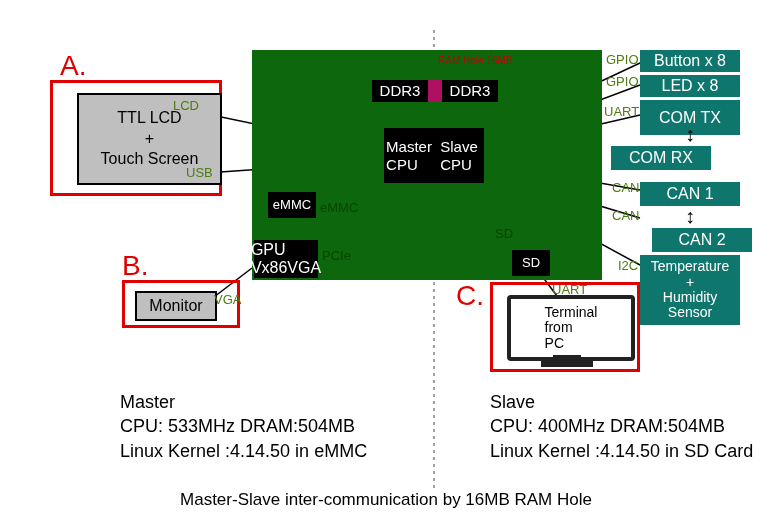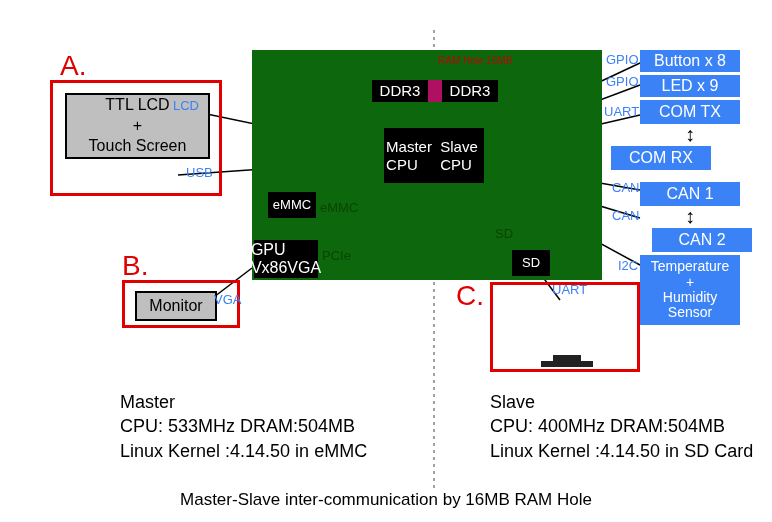--- a/index.html
+++ b/index.html
@@ -8,24 +8,24 @@
     background:#fff;
     font-family:Arial,Helvetica,sans-serif;
     color:#000;
     position:relative;
     overflow:hidden;
   }
   .abs{position:absolute}
   .redbox{border:3px solid #e00000;box-sizing:border-box}
   .greenboard{background:#0d680d}
   .blackbox{background:#000;color:#fff;display:flex;align-items:center;justify-content:center;text-align:left;font-size:15px;line-height:1.15}
-  .bluebox{background:#3b82f6;color:#fff;display:flex;align-items:center;justify-content:center;text-align:center;font-size:16px;line-height:1.1}
+  .bluebox{background:#0f766e;color:#fff;display:flex;align-items:center;justify-content:center;text-align:center;font-size:16px;line-height:1.1}
   .bluebox.small{font-size:14px}
   .greybox{background:#bfbfbf;border:2px solid #000;box-sizing:border-box;display:flex;align-items:center;justify-content:center;text-align:center;font-size:16px;line-height:1.3}
-  .lbl{font-size:13px;color:#3b82f6}
+  .lbl{font-size:13px;color:#4d7c0f}
   .lblg{font-size:13px;color:#0a4500}
   .bigred{color:#e00000;font-size:28px}
   .caption{font-size:18px;line-height:1.35}
   .footer{font-size:17px}
   .tinyred{color:#b80707;font-size:10px}
   .arrow{font-size:20px;line-height:1;text-align:center}
   svg.wires{position:absolute;left:0;top:0;pointer-events:none}
 </style>
 </head>
 <body>
@@ -59,21 +59,21 @@
   <line x1="480" y1="170" x2="640" y2="218" stroke="#000" stroke-width="1.5"></line>
   <line x1="480" y1="178" x2="640" y2="265" stroke="#000" stroke-width="1.5"></line>
 
   <line x1="436" y1="67" x2="432" y2="80" stroke="#b80707" stroke-width="1.5"></line>
   <polygon points="432,80 428,74 436,75" fill="#b80707"></polygon>
 </svg>
 
 <div class="abs bigred" style="left:60px;top:50px">A.</div>
 
 <div class="abs redbox" style="left:50px;top:80px;width:172px;height:116px">
-  <div class="greybox abs" style="left:12px;top:10px;width:145px;height:66px;white-space:pre-line">TTL LCD
+  <div class="greybox abs" style="left:24px;top:10px;width:145px;height:92px;white-space:pre-line">TTL LCD
 +
 Touch Screen</div>
 </div>
 <div class="abs lbl" style="left:173px;top:98px">LCD</div>
 <div class="abs lbl" style="left:186px;top:165px">USB</div>
 
 <div class="abs bigred" style="left:122px;top:250px">B.</div>
 
 <div class="abs redbox" style="left:122px;top:280px;width:118px;height:48px">
   <div class="greybox abs" style="left:10px;top:8px;width:82px;height:30px">Monitor</div>
@@ -99,35 +99,38 @@
 Vx86VGA</div>
 <div class="abs lblg" style="left:322px;top:248px">PCIe</div>
 
 <div class="abs blackbox" style="left:512px;top:250px;width:38px;height:26px;font-size:13px">SD</div>
 <div class="abs lblg" style="left:495px;top:226px">SD</div>
 
 <div class="abs bigred" style="left:456px;top:280px">C.</div>
 
 <div class="abs redbox" style="left:490px;top:282px;width:150px;height:90px">
 
+  <div class="abs" style="left:14px;top:10px;width:120px;height:58px;border:4px solid #222;border-radius:4px;background:#fff;display:flex;align-items:center;justify-content:center;white-space:pre-line;font-size:14px;line-height:1.1">Terminal
+from
+PC</div>
   <div class="abs" style="left:60px;top:70px;width:28px;height:6px;background:#222"></div>
   <div class="abs" style="left:48px;top:76px;width:52px;height:6px;background:#222"></div>
 </div>
 <div class="abs lbl" style="left:552px;top:282px">UART</div>
 
 <div class="abs lbl" style="left:606px;top:52px">GPIO</div>
 <div class="abs lbl" style="left:606px;top:74px">GPIO</div>
 <div class="abs lbl" style="left:604px;top:104px">UART</div>
 <div class="abs lbl" style="left:612px;top:180px">CAN</div>
 <div class="abs lbl" style="left:612px;top:208px">CAN</div>
 <div class="abs lbl" style="left:618px;top:258px">I2C</div>
 
 <div class="abs bluebox" style="left:640px;top:50px;width:100px;height:22px">Button x 8</div>
-<div class="abs bluebox" style="left:640px;top:75px;width:100px;height:22px">LED x 9</div>
-<div class="abs bluebox" style="left:640px;top:100px;width:100px;height:24px">COM TX</div>
+<div class="abs bluebox" style="left:640px;top:75px;width:100px;height:22px">LED x 8</div>
+<div class="abs bluebox" style="left:640px;top:100px;width:100px;height:35px">COM TX</div>
 <div class="abs arrow" style="left:640px;top:124px;width:100px">↕</div>
 <div class="abs bluebox" style="left:611px;top:146px;width:100px;height:24px">COM RX</div>
 <div class="abs bluebox" style="left:640px;top:182px;width:100px;height:24px">CAN 1</div>
 <div class="abs arrow" style="left:640px;top:206px;width:100px">↕</div>
 <div class="abs bluebox" style="left:652px;top:228px;width:100px;height:24px">CAN 2</div>
 <div class="abs bluebox small" style="left:640px;top:255px;width:100px;height:70px;white-space:pre-line">Temperature
 +
 Humidity
 Sensor</div>
 

